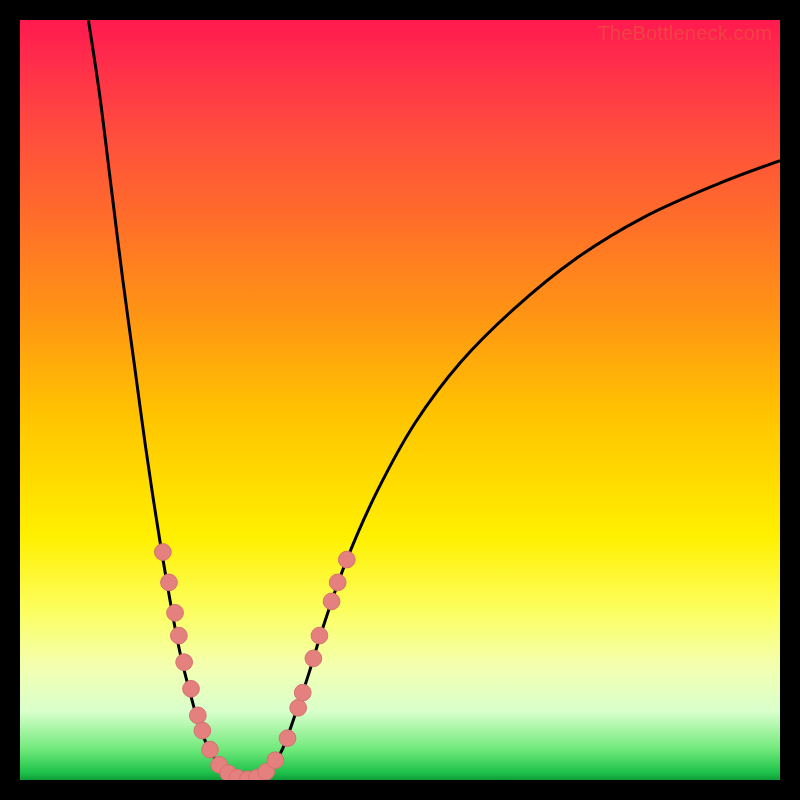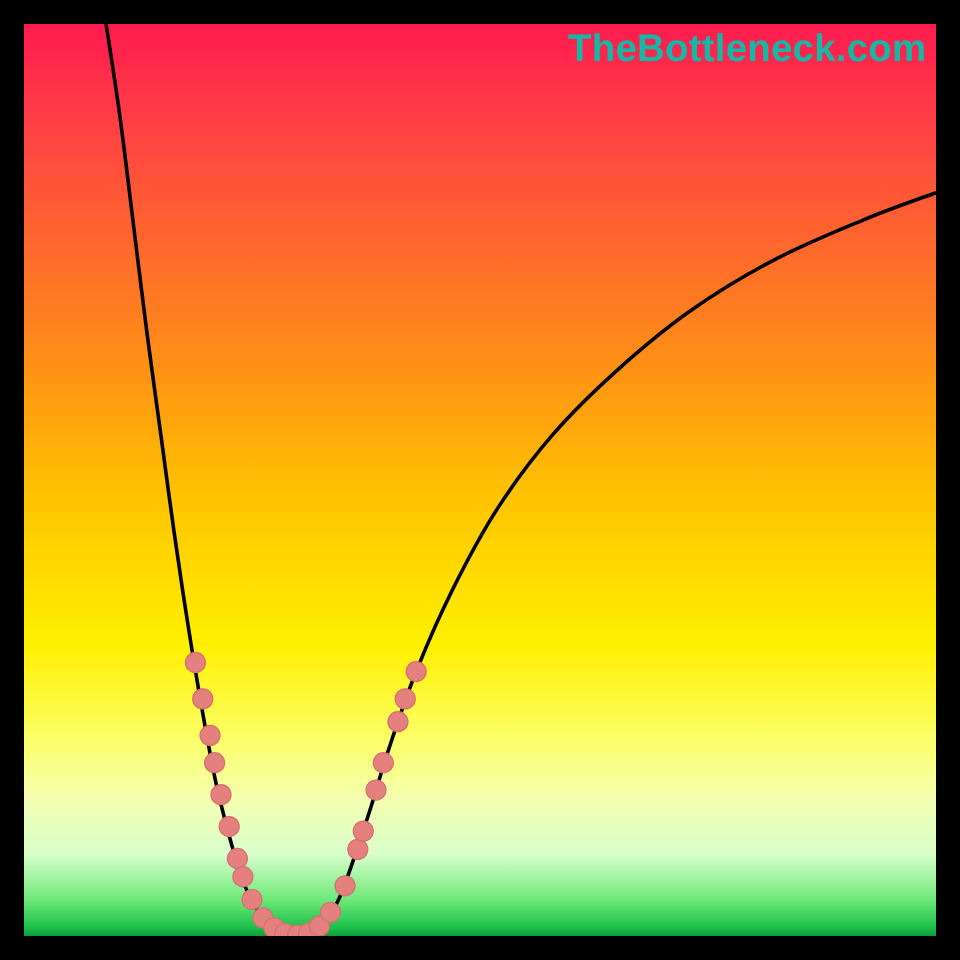--- a/index.html
+++ b/index.html
@@ -36,24 +36,24 @@
       #d9ffcc 91%,
       #6fe97a 96%,
       #1ec24a 99%,
       #0f9d3a 100%
     );
   }
   .watermark {
     position: absolute;
     top: 2px;
     right: 8px;
-    color: #14b8a6;
-    font-size: 32px;
+    color: #ef4444;
+    font-size: 20px;
     letter-spacing: 0.2px;
-    font-weight: 700;
+    font-weight: 400;
     z-index: 5;
   }
   svg.overlay {
     position: absolute;
     inset: 0;
     width: 760px;
     height: 760px;
     z-index: 3;
   }
   .curve {

